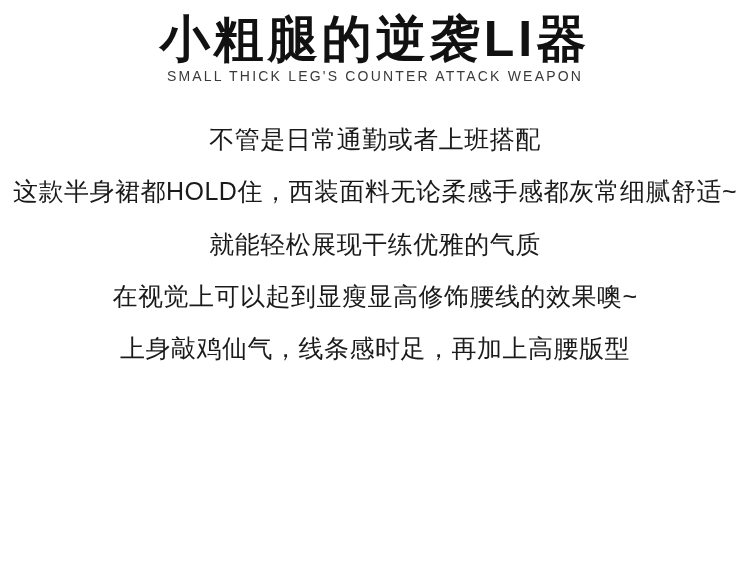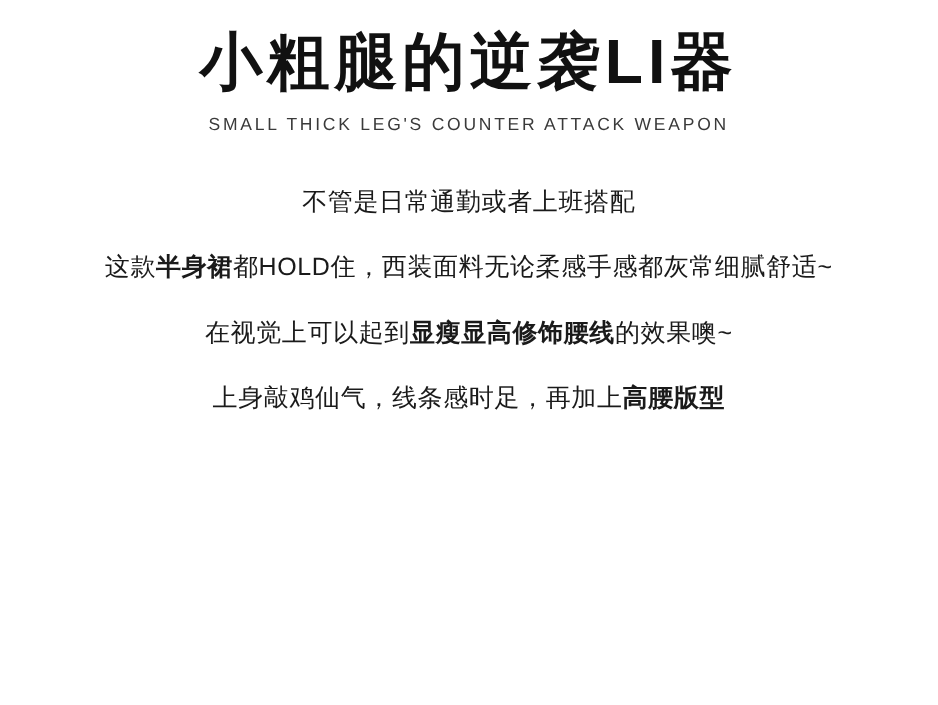--- a/index.html
+++ b/index.html
@@ -10,57 +10,57 @@
     height: 564px;
     overflow: hidden;
   }
   .canvas {
     width: 750px;
     height: 564px;
     background: var(--bg, #ffffff);
     text-align: center;
   }
   .header {
-    padding-top: 20px;
+    padding-top: 10px;
   }
   .title {
     font-size: 50px;
     line-height: 58px;
     font-weight: bold;
     letter-spacing: 4px;
     color: var(--title-color, #111111);
     font-family: "Liberation Sans", "DejaVu Sans", sans-serif;
   }
   .subtitle {
-    margin-top: 13px;
     font-size: 14px;
     font-weight: normal;
     letter-spacing: 2.2px;
     color: var(--subtitle-color, #3a3a3a);
   }
   .description {
     margin-top: 29px;
   }
   .desc-line {
-    font-size: 20px;
+    font-size: 25px;
     line-height: 52.3px;
     letter-spacing: 0.5px;
     color: var(--body-color, #1a1a1a);
     white-space: nowrap;
   }
   .seg { font-weight: normal; }
-  .seg.bold { font-weight: bold; }
+  .seg.bold { font-weight: normal; }
 </style>
 </head>
 <body>
 
 <div class="canvas">
   <div class="header">
     <h1 class="title">小粗腿的逆袭LI器</h1>
     <div class="subtitle">SMALL THICK LEG'S COUNTER ATTACK WEAPON</div>
   </div>
   <div class="description">
       <p class="desc-line"><span class="seg">不管是日常通勤或者上班搭配</span></p>
       <p class="desc-line"><span class="seg">这款</span><span class="seg bold">半身裙</span><span class="seg">都HOLD住，西装面料无论柔感手感都灰常细腻舒适~</span></p>
+      <p class="desc-line"><span class="seg">就能轻松展现干练优雅的气质</span></p>
       <p class="desc-line"><span class="seg">在视觉上可以起到</span><span class="seg bold">显瘦显高修饰腰线</span><span class="seg">的效果噢~</span></p>
       <p class="desc-line"><span class="seg">上身敲鸡仙气，线条感时足，再加上</span><span class="seg bold">高腰版型</span></p>
     </div>
 </div>
 
 </body></html>

